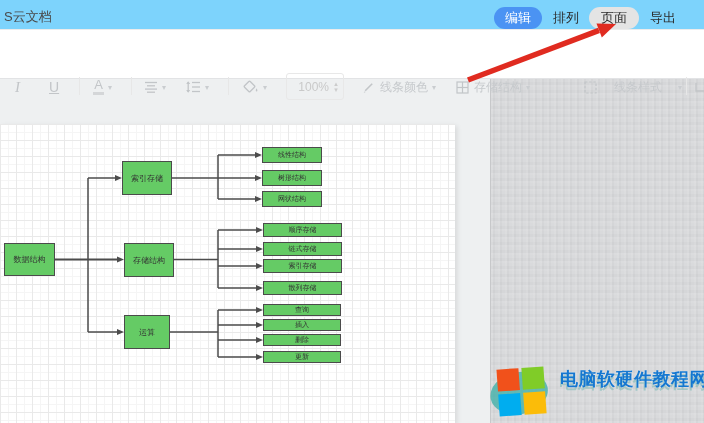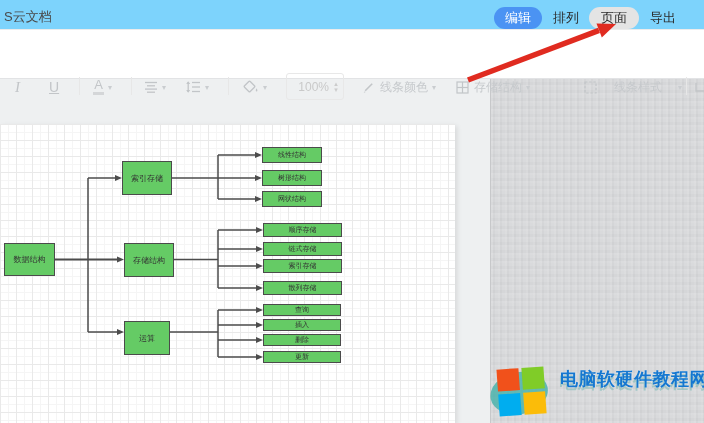--- a/index.html
+++ b/index.html
@@ -207,21 +207,21 @@
           <polygon points="263,186 256,183 256,189"></polygon>
           <polygon points="263,201 256,198 256,204"></polygon>
           <polygon points="263,216 256,213 256,219"></polygon>
           <polygon points="263,233 256,230 256,236"></polygon>
         </g>
       </svg>
 
       <div class="node node-lg" style="left:4px;top:119px;width:51px;height:33px;">数据结构</div>
       <div class="node node-lg" style="left:122px;top:37px;width:50px;height:34px;">索引存储</div>
       <div class="node node-lg" style="left:124px;top:119px;width:50px;height:34px;">存储结构</div>
-      <div class="node node-lg" style="left:124px;top:197px;width:46px;height:34px;">运算</div>
+      <div class="node node-lg" style="left:124px;top:191px;width:46px;height:34px;">运算</div>
 
       <div class="node node-md" style="left:262px;top:23px;width:60px;height:16px;">线性结构</div>
       <div class="node node-md" style="left:262px;top:46px;width:60px;height:16px;">树形结构</div>
       <div class="node node-md" style="left:262px;top:67px;width:60px;height:16px;">网状结构</div>
 
       <div class="node node-sm" style="left:263px;top:99px;width:79px;height:14px;">顺序存储</div>
       <div class="node node-sm" style="left:263px;top:118px;width:79px;height:14px;">链式存储</div>
       <div class="node node-sm" style="left:263px;top:135px;width:79px;height:14px;">索引存储</div>
       <div class="node node-sm" style="left:263px;top:157px;width:79px;height:14px;">散列存储</div>
 

